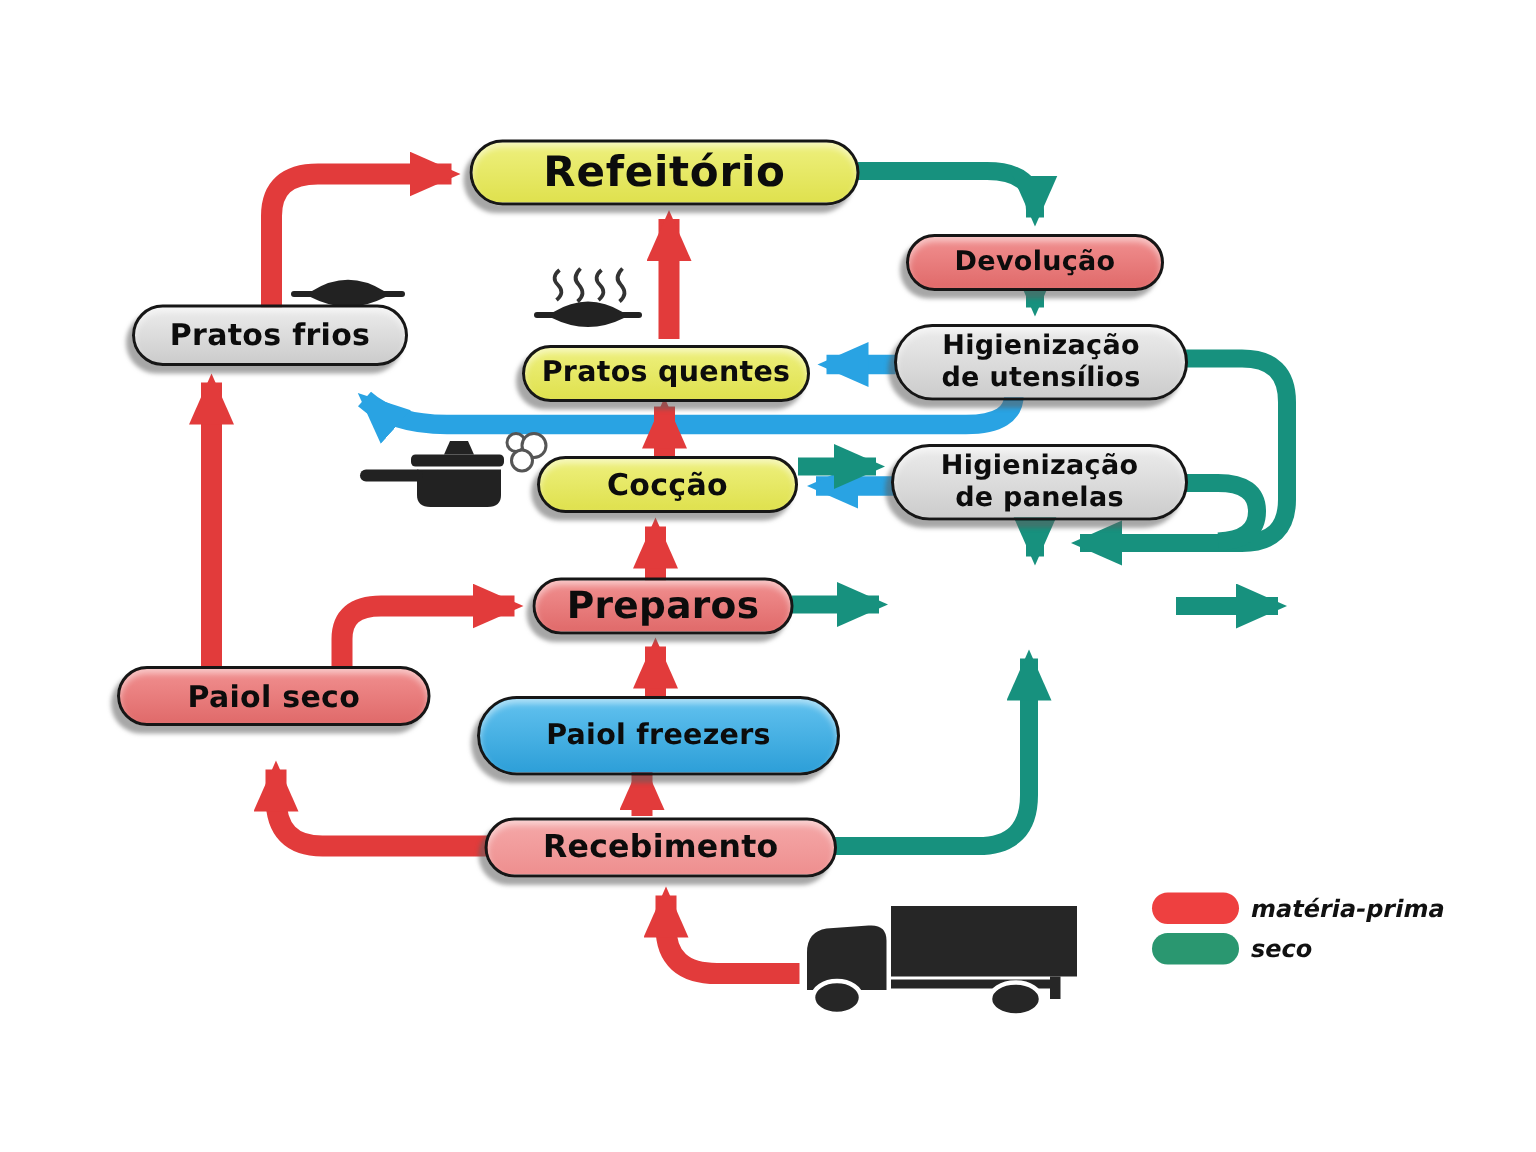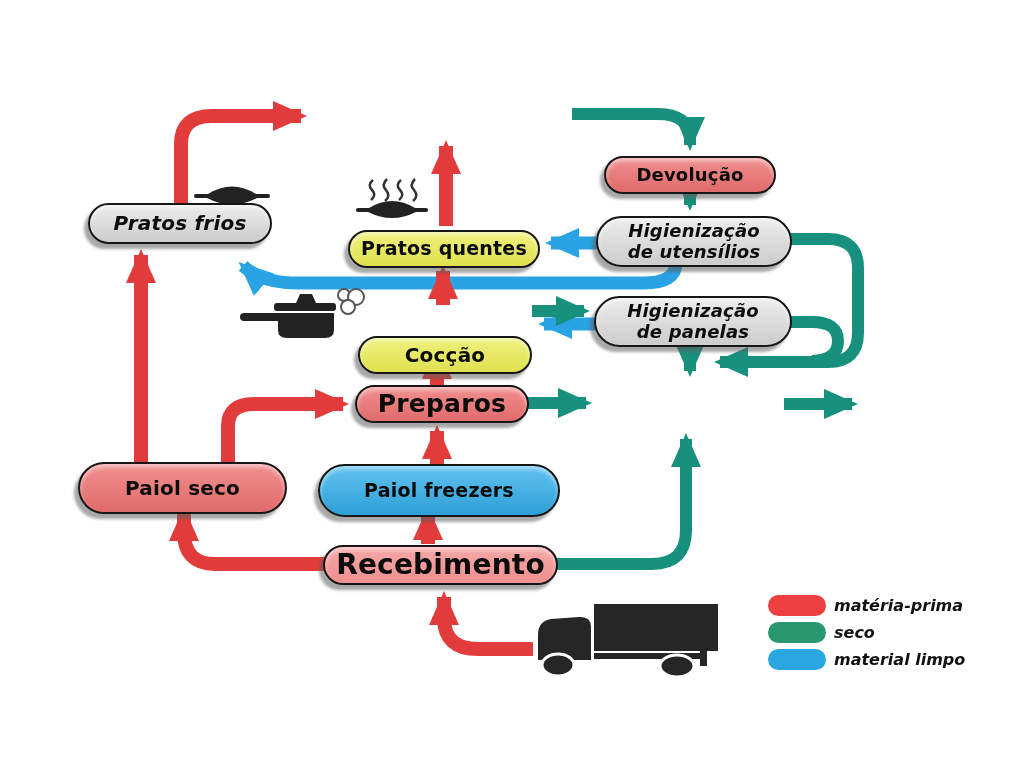--- a/index.html
+++ b/index.html
@@ -6,21 +6,21 @@
   .stage{position:relative;width:1024px;height:768px;background:#ffffff;overflow:hidden;
          font-family:"DejaVu Sans","Liberation Sans",sans-serif;}
   .arrows{position:absolute;left:0;top:0;width:1024px;height:768px;}
   .pill{position:absolute;box-sizing:border-box;border:2px solid #161616;border-radius:999px;
         display:flex;flex-direction:column;align-items:center;justify-content:center;
         font-weight:bold;color:#0c0c0c;text-align:center;font-size:18px;line-height:1.12;
         letter-spacing:.2px;
         box-shadow:-4px 5px 3px rgba(95,95,95,.55), inset 0 3px 4px rgba(255,255,255,.5);}
   .pill span{display:block;}
   .yellow{background:linear-gradient(#eef07e,#dfe14e);}
-  .gray{background:linear-gradient(#ececec,#cccccc);font-style:italic;}
+  .gray{background:linear-gradient(#ececec,#cccccc);}
   .salmon{background:linear-gradient(#f19090,#e06a6a);}
   .pink{background:linear-gradient(#f2c8c4,#e8aba7);}
   .rose{background:linear-gradient(#f5a8a8,#ee8f8f);}
   .blue{background:linear-gradient(#62c2ef,#2d9fd8);}
   .big{font-size:28px;letter-spacing:.5px;}
   .legend{position:absolute;left:768px;top:594px;}
   .legend-row{display:flex;align-items:center;margin-bottom:5px;height:22px;font-style:italic;}
   .chip{width:58px;height:21px;border-radius:12px;flex:0 0 auto;}
   .chip-red{background:#ee4040;}
   .chip-green{background:#2a9770;}
@@ -101,72 +101,71 @@
     <g fill="#262626" stroke="none">
       <path d="M538 660 V635 Q538 621 551 619 L579 617 Q591 616 591 627 V660 Z"></path>
       <rect x="594" y="604" width="124" height="47"></rect>
       <rect x="594" y="653" width="110" height="6"></rect>
       <rect x="700" y="651" width="7" height="15"></rect>
       <ellipse cx="558" cy="665" rx="16" ry="11" stroke="#ffffff" stroke-width="3"></ellipse>
       <ellipse cx="677" cy="666" rx="17" ry="11" stroke="#ffffff" stroke-width="3"></ellipse>
     </g>
   </svg>
 
+  <div class="pill yellow big" style="left:313px;top:93px;width:260px;height:44px;">
+    <span>Refeitório</span>
+  </div>
 
   <div class="pill salmon" style="left:604px;top:156px;width:172px;height:38px;">
     <span>Devolução</span>
   </div>
 
   <div class="pill gray" style="left:88px;top:203px;width:184px;height:41px;font-size:20px;">
     <span>Pratos frios</span>
   </div>
 
   <div class="pill yellow" style="left:348px;top:230px;width:192px;height:38px;font-size:19px;">
     <span>Pratos quentes</span>
   </div>
 
   <div class="pill gray" style="left:596px;top:216px;width:196px;height:51px;">
     <span>Higienização</span>
     <span>de utensílios</span>
   </div>
 
-  <div class="pill yellow" style="left:358px;top:304px;width:174px;height:38px;font-size:20px;margin-top:32px;">
+  <div class="pill yellow" style="left:358px;top:304px;width:174px;height:38px;font-size:20px;">
     <span>Cocção</span>
   </div>
 
   <div class="pill gray" style="left:594px;top:296px;width:198px;height:51px;">
     <span>Higienização</span>
     <span>de panelas</span>
   </div>
 
   <div class="pill salmon" style="left:355px;top:385px;width:174px;height:38px;font-size:25px;">
     <span>Preparos</span>
   </div>
 
 
-  <div class="pill salmon" style="left:78px;top:462px;width:209px;height:52px;font-size:20px;align-items:center;">
+  <div class="pill salmon" style="left:78px;top:444px;width:209px;height:40px;font-size:20px;align-items:center;">
     <span>Paiol seco</span>
   </div>
 
   <div class="pill blue" style="left:318px;top:464px;width:242px;height:53px;font-size:19px;">
     <span>Paiol freezers</span>
   </div>
 
-  <div class="pill rose" style="left:323px;top:545px;width:235px;height:40px;font-size:28px;">
+  <div class="pill rose" style="left:323px;top:545px;width:235px;height:40px;font-size:21px;">
     <span>Recebimento</span>
   </div>
 
   <div class="legend">
     <div class="legend-row">
       <span class="chip chip-red"></span>
       <span class="legend-label">matéria-prima</span>
     </div>
     <div class="legend-row">
       <span class="chip chip-green"></span>
       <span class="legend-label">seco</span>
     </div>
-    <div class="legend-row">
-      <span class="chip chip-blue"></span>
-      <span class="legend-label">material limpo</span>
-    </div>
   </div>
 
 </div>
 
 </body></html>

